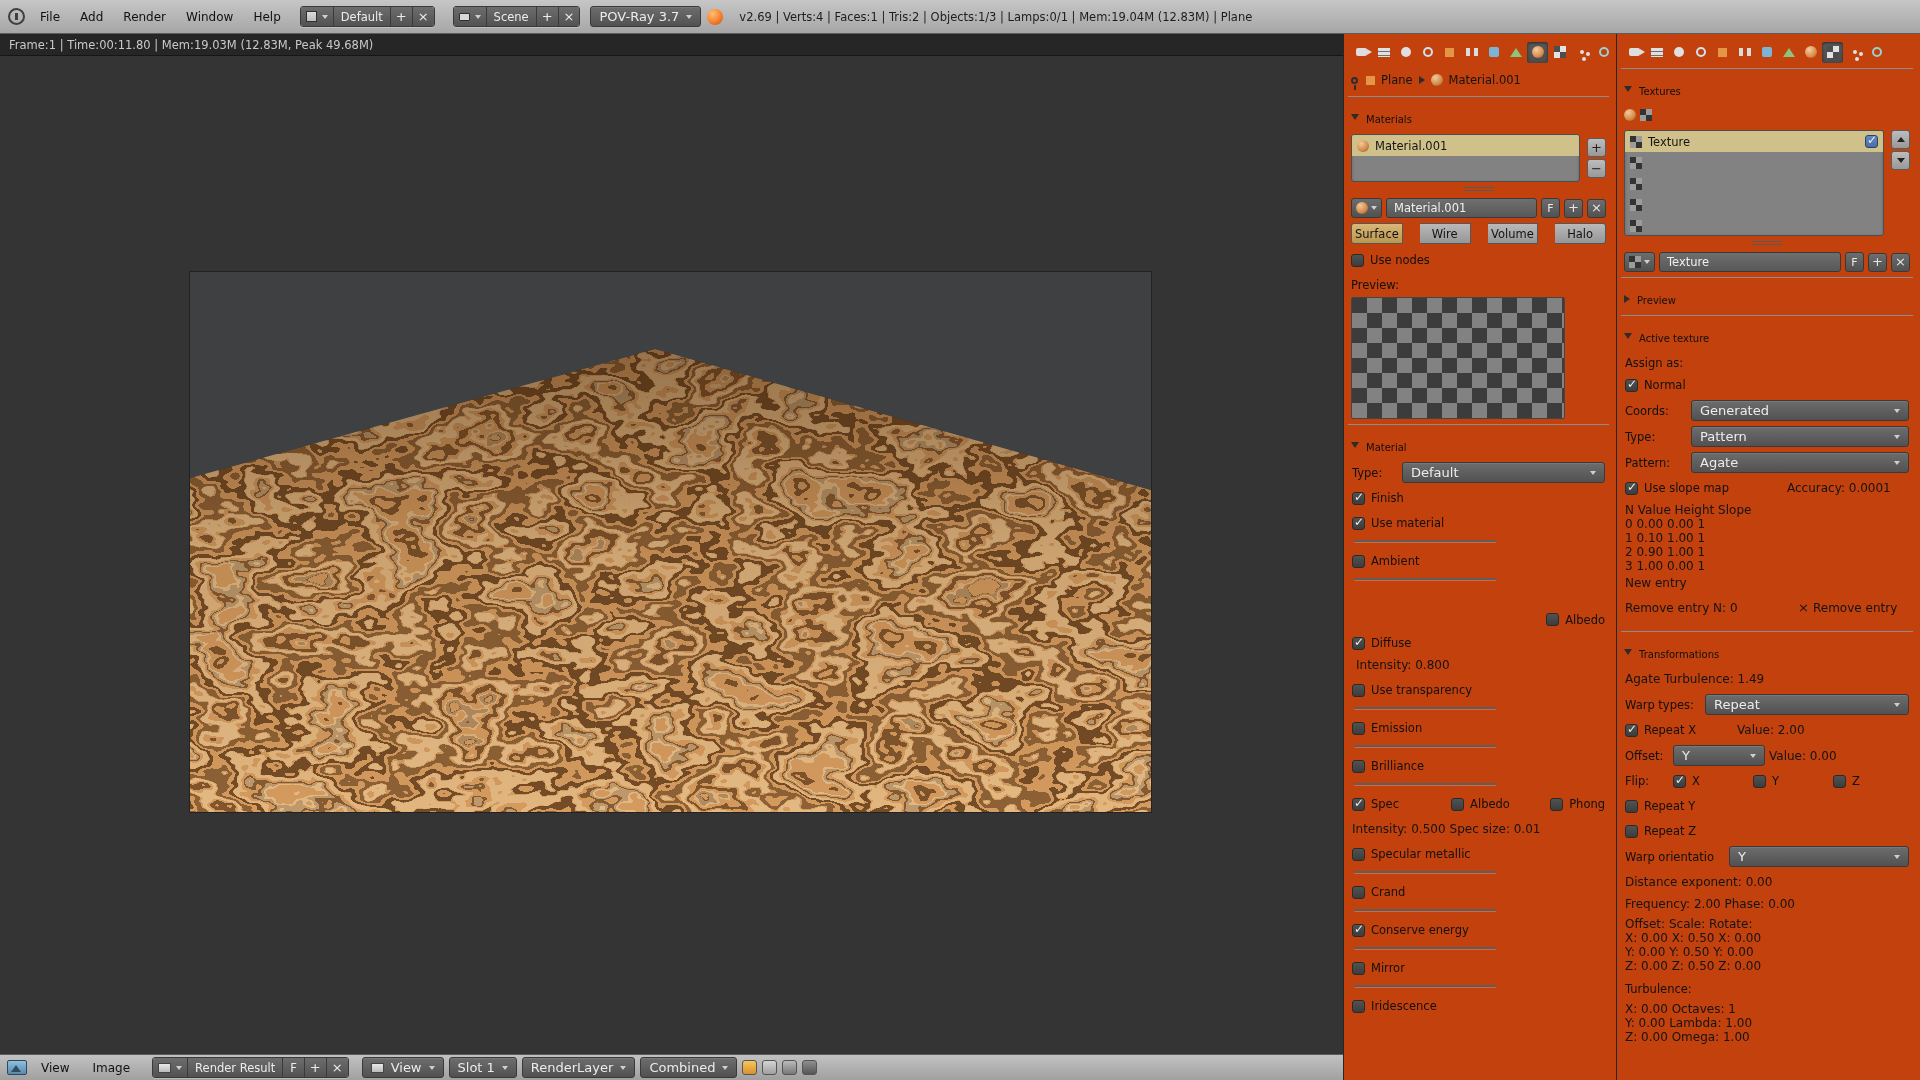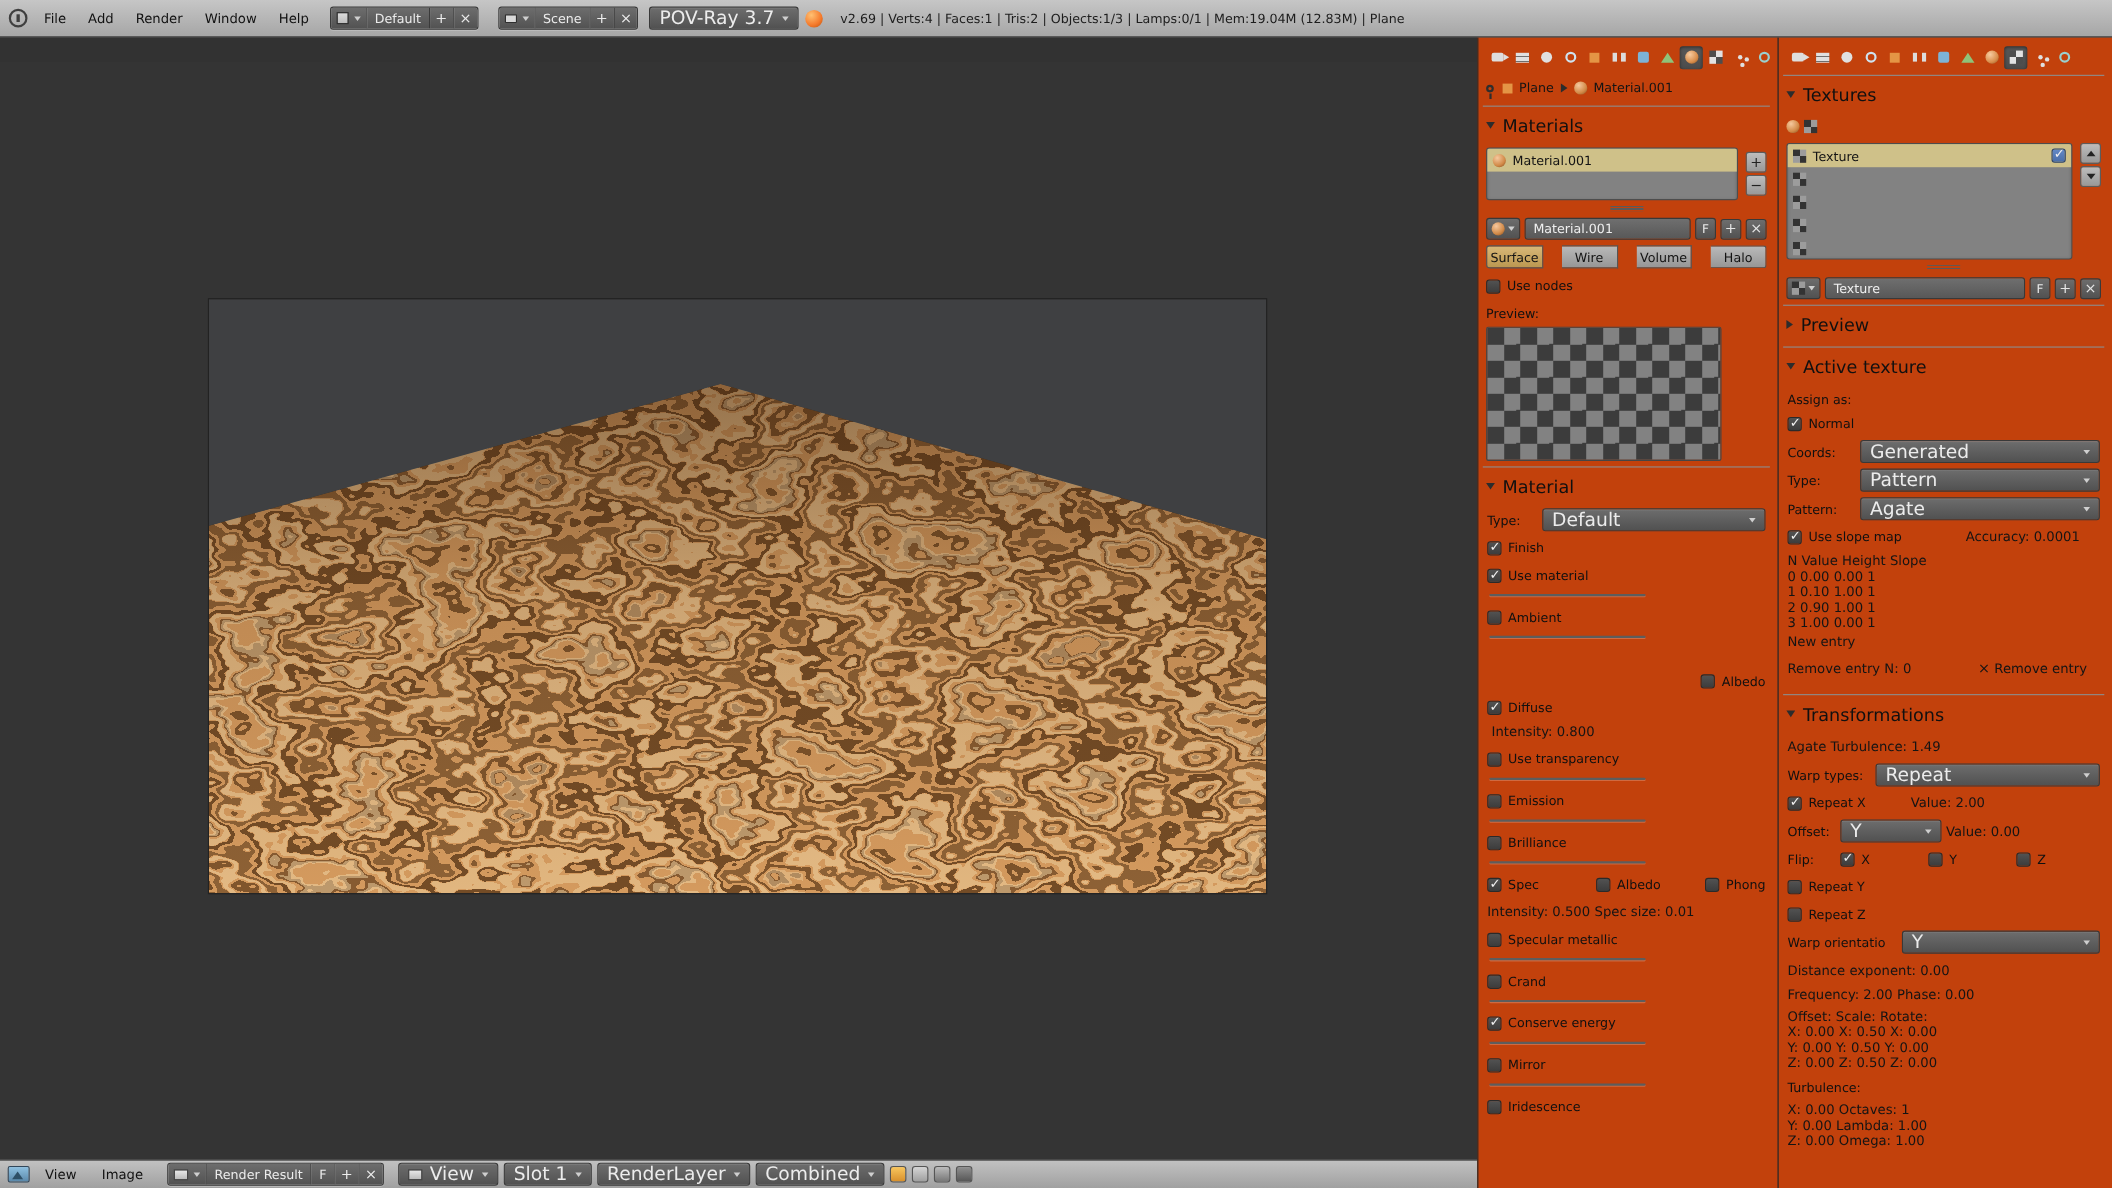--- a/index.html
+++ b/index.html
@@ -7,21 +7,21 @@
   body{font-size:12px;color:#161616;}
   #app{position:relative;width:1920px;height:1080px;}
 
   
   #topbar{position:absolute;left:0;top:0;width:1920px;height:34px;background:linear-gradient(#c6c6c6,#a6a6a6);border-bottom:1px solid #5c5c5c;display:flex;align-items:center;gap:2px;padding:0 8px;z-index:5;}
   .menu{padding:3px 9px;border-radius:3px;color:#111;cursor:default;}
   .idgroup{display:inline-flex;align-items:stretch;height:21px;margin:0 8px;border-radius:3px;overflow:hidden;border:1px solid #3a3a3a;box-shadow:0 1px 0 rgba(255,255,255,.25);}
   .idseg{display:flex;align-items:center;gap:5px;background:linear-gradient(#6d6d6d,#525252);color:#ececec;padding:0 7px;font-size:11.5px;border-right:1px solid #3a3a3a;}
   .idseg:last-child{border-right:none;}
   .idseg.icon-seg{padding:0 5px;}
-  .dd{display:inline-flex;align-items:center;gap:7px;background:linear-gradient(#6d6d6d,#515151);border:1px solid #393939;border-radius:3px;color:#ececec;padding:0 8px;height:21px;font-size:17px;box-shadow:inset 0 1px 0 rgba(255,255,255,.09);}
+  .dd{display:inline-flex;align-items:center;gap:7px;background:linear-gradient(#6d6d6d,#515151);border:1px solid #393939;border-radius:3px;color:#ececec;padding:0 8px;height:21px;font-size:13px;box-shadow:inset 0 1px 0 rgba(255,255,255,.09);}
   .tri-dn{width:0;height:0;border-left:3.5px solid transparent;border-right:3.5px solid transparent;border-top:4.5px solid #cfcfcf;display:inline-block;}
   .tri-d{width:0;height:0;border-left:4.5px solid transparent;border-right:4.5px solid transparent;border-top:6px solid #2c2c2c;display:inline-block;}
   .tri-r{width:0;height:0;border-top:4.5px solid transparent;border-bottom:4.5px solid transparent;border-left:6px solid #2c2c2c;display:inline-block;}
   .stats{margin-left:10px;color:#1d1d1d;font-size:11.5px;white-space:nowrap;}
   .blogo{width:16px;height:16px;border-radius:50%;background:radial-gradient(circle at 35% 30%,#ffc173,#f5792a 60%,#b5500f);display:inline-block;margin:0 4px;}
   .infoicon{width:17px;height:17px;border-radius:50%;border:2px solid #3f3f3f;display:inline-flex;align-items:center;justify-content:center;margin-right:4px;}
   .infoicon::after{content:"";width:3px;height:7px;background:#3f3f3f;}
   .gridico{width:11px;height:11px;background:linear-gradient(#dcdcdc,#bdbdbd);border:1px solid #2f2f2f;display:inline-block;}
   .sceneico{width:11px;height:8px;background:#d8d8d8;border:1px solid #2f2f2f;border-radius:1px;display:inline-block;}
   .ibtn{width:19px;height:19px;border-radius:3px;background:linear-gradient(#6d6d6d,#515151);border:1px solid #393939;display:inline-flex;align-items:center;justify-content:center;color:#e5e5e5;flex:none;}
@@ -64,21 +64,21 @@
   .tg-data{width:0;height:0;border-left:6px solid transparent;border-right:6px solid transparent;border-bottom:9px solid #8fc379;}
   .tg-mat{width:12px;height:12px;border-radius:50%;background:radial-gradient(circle at 35% 30%,#f7cba0,#d98e4c 60%,#8a4f1e);}
   .tg-tex{width:12px;height:12px;background:conic-gradient(#e2e2e2 25%,#4d4d4d 0 50%,#e2e2e2 0 75%,#4d4d4d 0);}
   .tg-part{width:4px;height:4px;border-radius:50%;background:#e0e0e0;box-shadow:6px 2px 0 #e0e0e0,2px 7px 0 #e0e0e0;}
   .tg-phys{width:10px;height:10px;border-radius:50%;border:2px solid #9ad0cf;}
   .mini-sphere{width:12px;height:12px;border-radius:50%;background:radial-gradient(circle at 35% 30%,#f5c89e,#d28a48 60%,#7f481a);display:inline-block;flex:none;}
   .mini-checker{width:12px;height:12px;background:conic-gradient(#9c9c9c 25%,#333 0 50%,#9c9c9c 0 75%,#333 0);display:inline-block;flex:none;}
   .pinico{width:7px;height:7px;border-radius:50%;border:2px solid #2e2e2e;position:relative;flex:none;margin-right:2px;}
   .pinico::after{content:"";position:absolute;left:1px;top:6px;width:2px;height:5px;background:#2e2e2e;}
   .crumbs{display:flex;align-items:center;gap:6px;height:24px;margin-bottom:4px;font-size:11.5px;}
-  .phead{display:flex;align-items:center;gap:7px;height:22px;font-size:16px;color:#101010;border-top:1px solid #8d8d8d;margin:2px -3px 3px;padding:17px 3px;}
+  .phead{display:flex;gap:7px;height:22px;font-size:10px;color:#101010;border-top:1px solid #8d8d8d;margin:2px -3px 3px;padding:17px 3px;}
   .panelbody{padding:0 1px 6px 1px;}
   .row{display:flex;align-items:center;gap:4px;margin-bottom:5px;min-height:20px;}
   .lbl{color:#101010;font-size:11.5px;}
   .chk{display:inline-flex;align-items:center;gap:6px;color:#101010;font-size:11.5px;}
   .box{width:13px;height:13px;border-radius:3px;background:linear-gradient(#525252,#3c3c3c);border:1px solid #2a2a2a;position:relative;flex:none;}
   .box.on::after{content:"✓";position:absolute;left:1px;top:-3px;color:#f0f0f0;font-size:12px;}
   .box.blue{background:linear-gradient(#6288c6,#4a6ea9);border-color:#2c4368;}
   .sep{height:2px;width:142px;background:#5d5d5d;box-shadow:0 1px 0 rgba(255,255,255,.22);margin:7px 0 9px 2px;border-radius:1px;}
   .slotlist{flex:1;background:#828282;border:1px solid #4d4d4d;border-radius:3px;overflow:hidden;box-shadow:inset 0 1px 3px rgba(0,0,0,.25);}
   .slot{display:flex;align-items:center;gap:6px;height:21px;padding:0 5px;font-size:11.5px;color:#141414;}
@@ -178,20 +178,23 @@
     <span class="dd">
         <span>POV-Ray 3.7</span>
         <span class="tri-dn"></span>
       </span>
 
     <span class="blogo"></span>
     <span class="stats">v2.69 | Verts:4 | Faces:1 | Tris:2 | Objects:1/3 | Lamps:0/1 | Mem:19.04M (12.83M) | Plane</span>
   </header>
 
   <div id="image-area">
+    <div id="renderinfo">
+        <span>Frame:1 | Time:00:11.80 | Mem:19.03M (12.83M, Peak 49.68M)</span>
+      </div>
 
     <div id="canvas">
       <svg id="render-svg" width="961" height="540" viewBox="0 0 961 540">
         <defs>
           <filter id="agate" x="-3%" y="-3%" width="106%" height="106%" color-interpolation-filters="sRGB">
             <feTurbulence type="fractalNoise" baseFrequency="0.012 0.02" numOctaves="4" seed="17" result="n"></feTurbulence>
             <feColorMatrix in="n" type="matrix" values="0 0 0 0 0  0 0 0 0 0  0 0 0 0 0  0 0 0 1.4 -0.2" result="na"></feColorMatrix>
             <feComponentTransfer in="na" result="dk">
               <feFuncA type="discrete" tableValues="0 0.62 0 0 0.55 0 0 0.68 0 0.5 0 0 0.6 0 0.55 0"></feFuncA>
             </feComponentTransfer>

